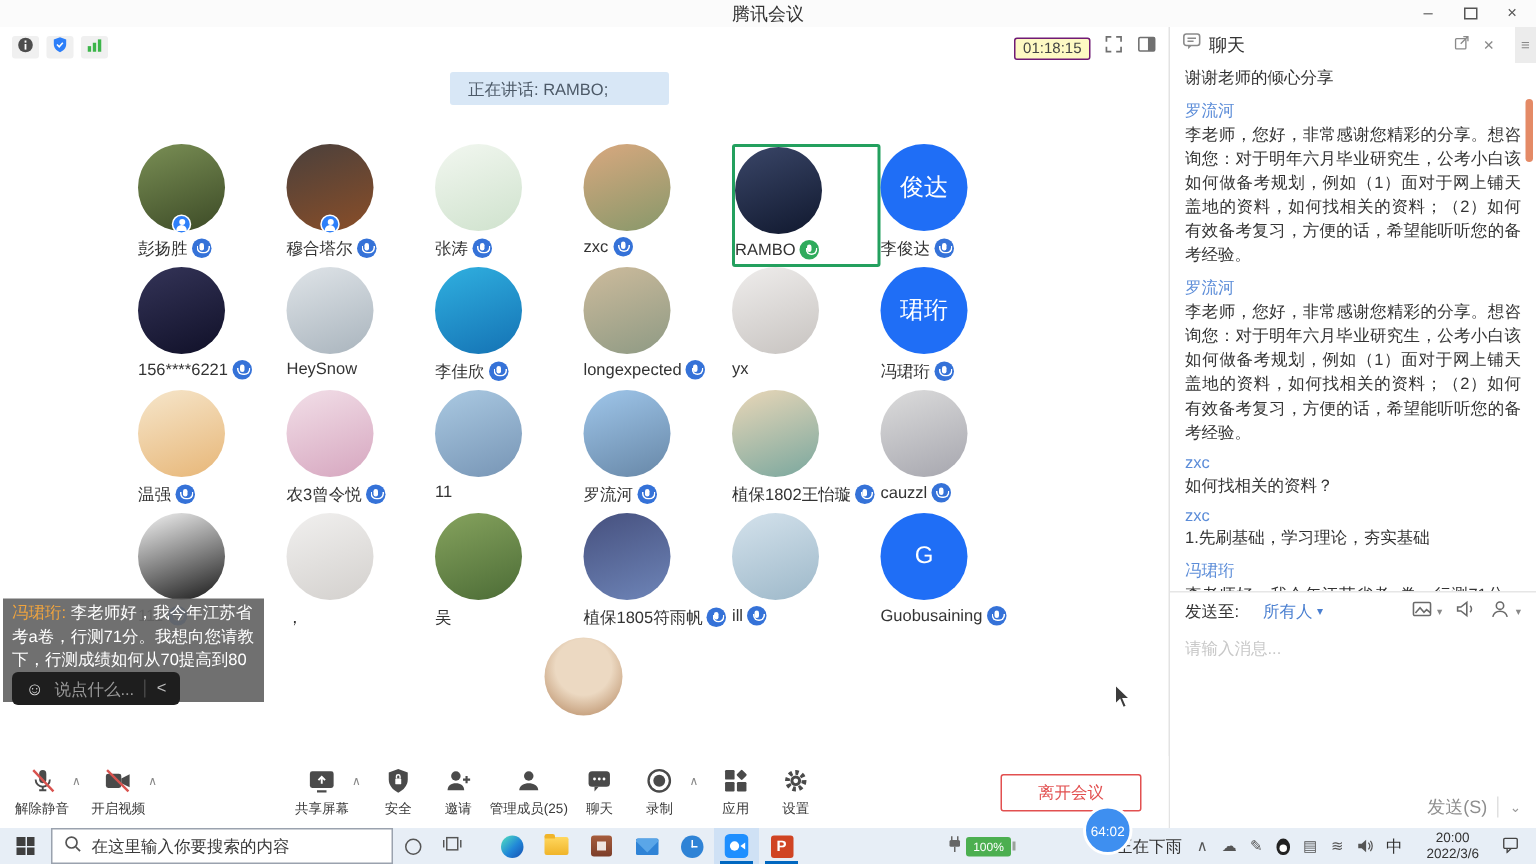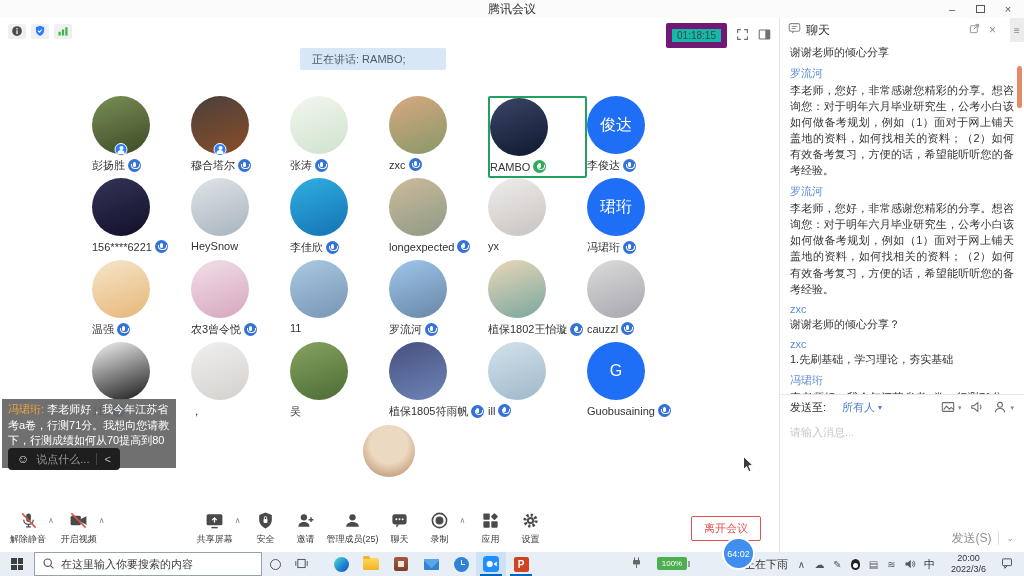--- a/index.html
+++ b/index.html
@@ -15,21 +15,21 @@
 
 
 .content{position:absolute;top:18px;bottom:24px;left:0;right:0;display:flex}
 .meeting{width:779px;position:relative;background:#fff;flex:none}
 .chat{flex:1;border-left:1px solid #e3e3e3;display:flex;flex-direction:column;position:relative;background:#fff}
 
 
 .meet-top{position:absolute;top:6px;left:8px;display:flex;gap:5px;z-index:3}
 .chip{width:18px;height:15px;background:#f0f0f0;border-radius:2px;display:flex;align-items:center;justify-content:center}
 .meet-top-right{position:absolute;top:5px;right:8px;display:flex;align-items:center;gap:9px;z-index:3}
-.timer{border:6px solid #701a75;border-radius:2px;font-size:10px;color:#444;padding:1px 5px;background:#14b8a6}
+.timer{border:1px solid #701a75;border-radius:2px;font-size:10px;color:#444;padding:1px 5px;background:#fef9c3}
 
 
 .banner{position:absolute;top:30px;left:300px;width:146px;height:22px;background:#d8e7f6;border-radius:2px;display:flex;align-items:center;padding:0 12px;font-size:11px;color:#4d5a68;z-index:2}
 
 
 .grid{position:absolute;top:78px;left:92px;display:grid;grid-template-columns:repeat(6,99px);grid-auto-rows:82px;z-index:1}
 .participant{display:flex;flex-direction:column;align-items:flex-start;position:relative}
 .participant.active{border:2px solid #23a05e;border-radius:2px}
 .avatar-wrap{position:relative}
 .avatar{width:58px;height:58px;border-radius:50%}
@@ -56,21 +56,21 @@
 
 
 .mtoolbar{position:absolute;bottom:0;left:0;right:0;height:48px;display:flex;align-items:center;padding:0 8px;background:#fff;z-index:4}
 .tgroup{display:flex;align-items:center}
 .mid-group{margin-left:85px}
 .titem{display:flex;flex-direction:column;align-items:center;min-width:38px;margin:0 1px;cursor:default}
 .ticon{height:20px;display:flex;align-items:center;justify-content:center}
 .ticon svg{width:19px;height:19px}
 .tlabel{font-size:9px;color:#3a3a3a;margin-top:2px;white-space:nowrap}
 .chev{font-size:8px;color:#888;align-self:flex-start;margin:5px 5px 0 0}
-.leave-btn{margin-left:auto;margin-right:10px;border:1px solid #e25050;color:#e25050;font-size:11px;padding:4px 12px;border-radius:2px;background:#fff;cursor:default}
+.leave-btn{margin-left:auto;margin-right:10px;border:1px solid #e25050;color:#e25050;font-size:11px;padding:4px 24px;border-radius:2px;background:#fff;cursor:default}
 
 .cursor{position:absolute;left:742px;top:437px;z-index:9}
 
 
 .chat-header{height:24px;display:flex;align-items:center;padding:0 8px;gap:5px;position:relative;flex:none}
 .chat-title{font-size:12px;color:#333}
 .chat-hicons{margin-left:auto;display:flex;gap:9px;align-items:center;margin-right:20px;color:#8a8a8a;font-size:12px}
 .hamburger{position:absolute;right:0;top:0;width:14px;height:24px;background:#ececec;display:flex;align-items:center;justify-content:center;color:#888;font-size:10px}
 .messages{height:352px;overflow:hidden;padding:2px 10px 0;font-size:11px;flex:none}
 .msg-sender{color:#5b8cd8;margin-top:6px;margin-bottom:1px}
@@ -104,21 +104,21 @@
 .ic-folder{width:16px;height:12px;background:linear-gradient(#ffd75e,#f0b429);border-radius:1.5px;position:relative;display:block}
 .ic-folder::before{content:"";position:absolute;top:-2.5px;left:0;width:7px;height:3px;background:#f0b429;border-radius:1.5px 1.5px 0 0}
 .ic-store{width:14px;height:14px;background:linear-gradient(#a65c3c,#7c3e2a);border-radius:2px;position:relative;display:block}
 .ic-store::before{content:"";position:absolute;left:4px;top:4px;width:6px;height:6px;background:#fff;opacity:.85}
 .ic-mail{width:15px;height:11px;background:#2f83d6;position:relative;border-radius:1px;display:block;overflow:hidden}
 .ic-mail::before{content:"";position:absolute;left:0;top:-4px;width:11px;height:11px;background:#5aa6e8;transform:rotate(45deg);left:2px}
 .ic-clock{width:15px;height:15px;border-radius:50%;background:#2f83d6;position:relative;display:block}
 .ic-clock::before{content:"";position:absolute;left:7px;top:3.5px;width:1.5px;height:4.5px;background:#fff}
 .ic-clock::after{content:"";position:absolute;left:7px;top:7px;width:4px;height:1.5px;background:#fff}
 .ic-ppt{width:15px;height:15px;border-radius:2px;background:#d04423;color:#fff;font-size:10px;font-weight:bold;display:flex;align-items:center;justify-content:center}
-.battery{display:flex;gap:16px;margin-left:96px}
+.battery{display:flex;align-items:center;gap:3px;margin-left:96px}
 .bat-body{width:30px;height:13px;background:#4caf50;border-radius:2px;color:#fff;font-size:8px;display:flex;align-items:center;justify-content:center;position:relative}
 .bat-body::after{content:"";position:absolute;right:-3px;top:3.5px;width:2px;height:6px;background:#9aa29a}
 .tb-right{margin-left:auto;display:flex;align-items:center;gap:8px;padding-right:4px}
 .weather{font-size:11px;color:#333;white-space:nowrap}
 .tray-ic{color:#555;font-size:10px;display:flex;align-items:center;justify-content:center;min-width:11px}
 .qq{width:9px;height:11px;background:#222;border-radius:50% 50% 45% 45%;position:relative}
 .qq::after{content:"";position:absolute;left:2px;top:4.5px;width:5px;height:5px;background:#fff;border-radius:50%}
 .ime{font-size:11px;color:#333}
 .tb-clock{font-size:9px;line-height:1.2;text-align:center;color:#333;white-space:nowrap;margin-left:8px}
 .callbubble{position:absolute;left:722px;top:537px;width:33px;height:33px;border-radius:50%;background:#3e8ff0;border:2px solid #fff;color:#fff;font-size:9px;display:flex;align-items:center;justify-content:center;z-index:11}
@@ -602,21 +602,21 @@
         <div class="hamburger">≡</div>
       </div>
 
       <div class="messages">
           <div class="msg-text">谢谢老师的倾心分享</div>
           <div class="msg-sender">罗流河</div>
           <div class="msg-text">李老师，您好，非常感谢您精彩的分享。想咨询您：对于明年六月毕业研究生，公考小白该如何做备考规划，例如（1）面对于网上铺天盖地的资料，如何找相关的资料；（2）如何有效备考复习，方便的话，希望能听听您的备考经验。</div>
           <div class="msg-sender">罗流河</div>
           <div class="msg-text">李老师，您好，非常感谢您精彩的分享。想咨询您：对于明年六月毕业研究生，公考小白该如何做备考规划，例如（1）面对于网上铺天盖地的资料，如何找相关的资料；（2）如何有效备考复习，方便的话，希望能听听您的备考经验。</div>
           <div class="msg-sender">zxc</div>
-          <div class="msg-text">谢谢老师的倾心分享？</div>
+          <div class="msg-text">如何找相关的资料？</div>
           <div class="msg-sender">zxc</div>
           <div class="msg-text">1.先刷基础，学习理论，夯实基础</div>
           <div class="msg-sender">冯珺珩</div>
           <div class="msg-text">李老师好，我今年江苏省考a卷，行测71分。我想向您请教下，行测成绩如何从70提高到80呢</div>
         </div>
       <div class="chat-scroll"></div>
 
       <div class="send-bar">
         <span class="send-to-label">发送至:</span>
         <span class="send-to-value">所有人</span>

